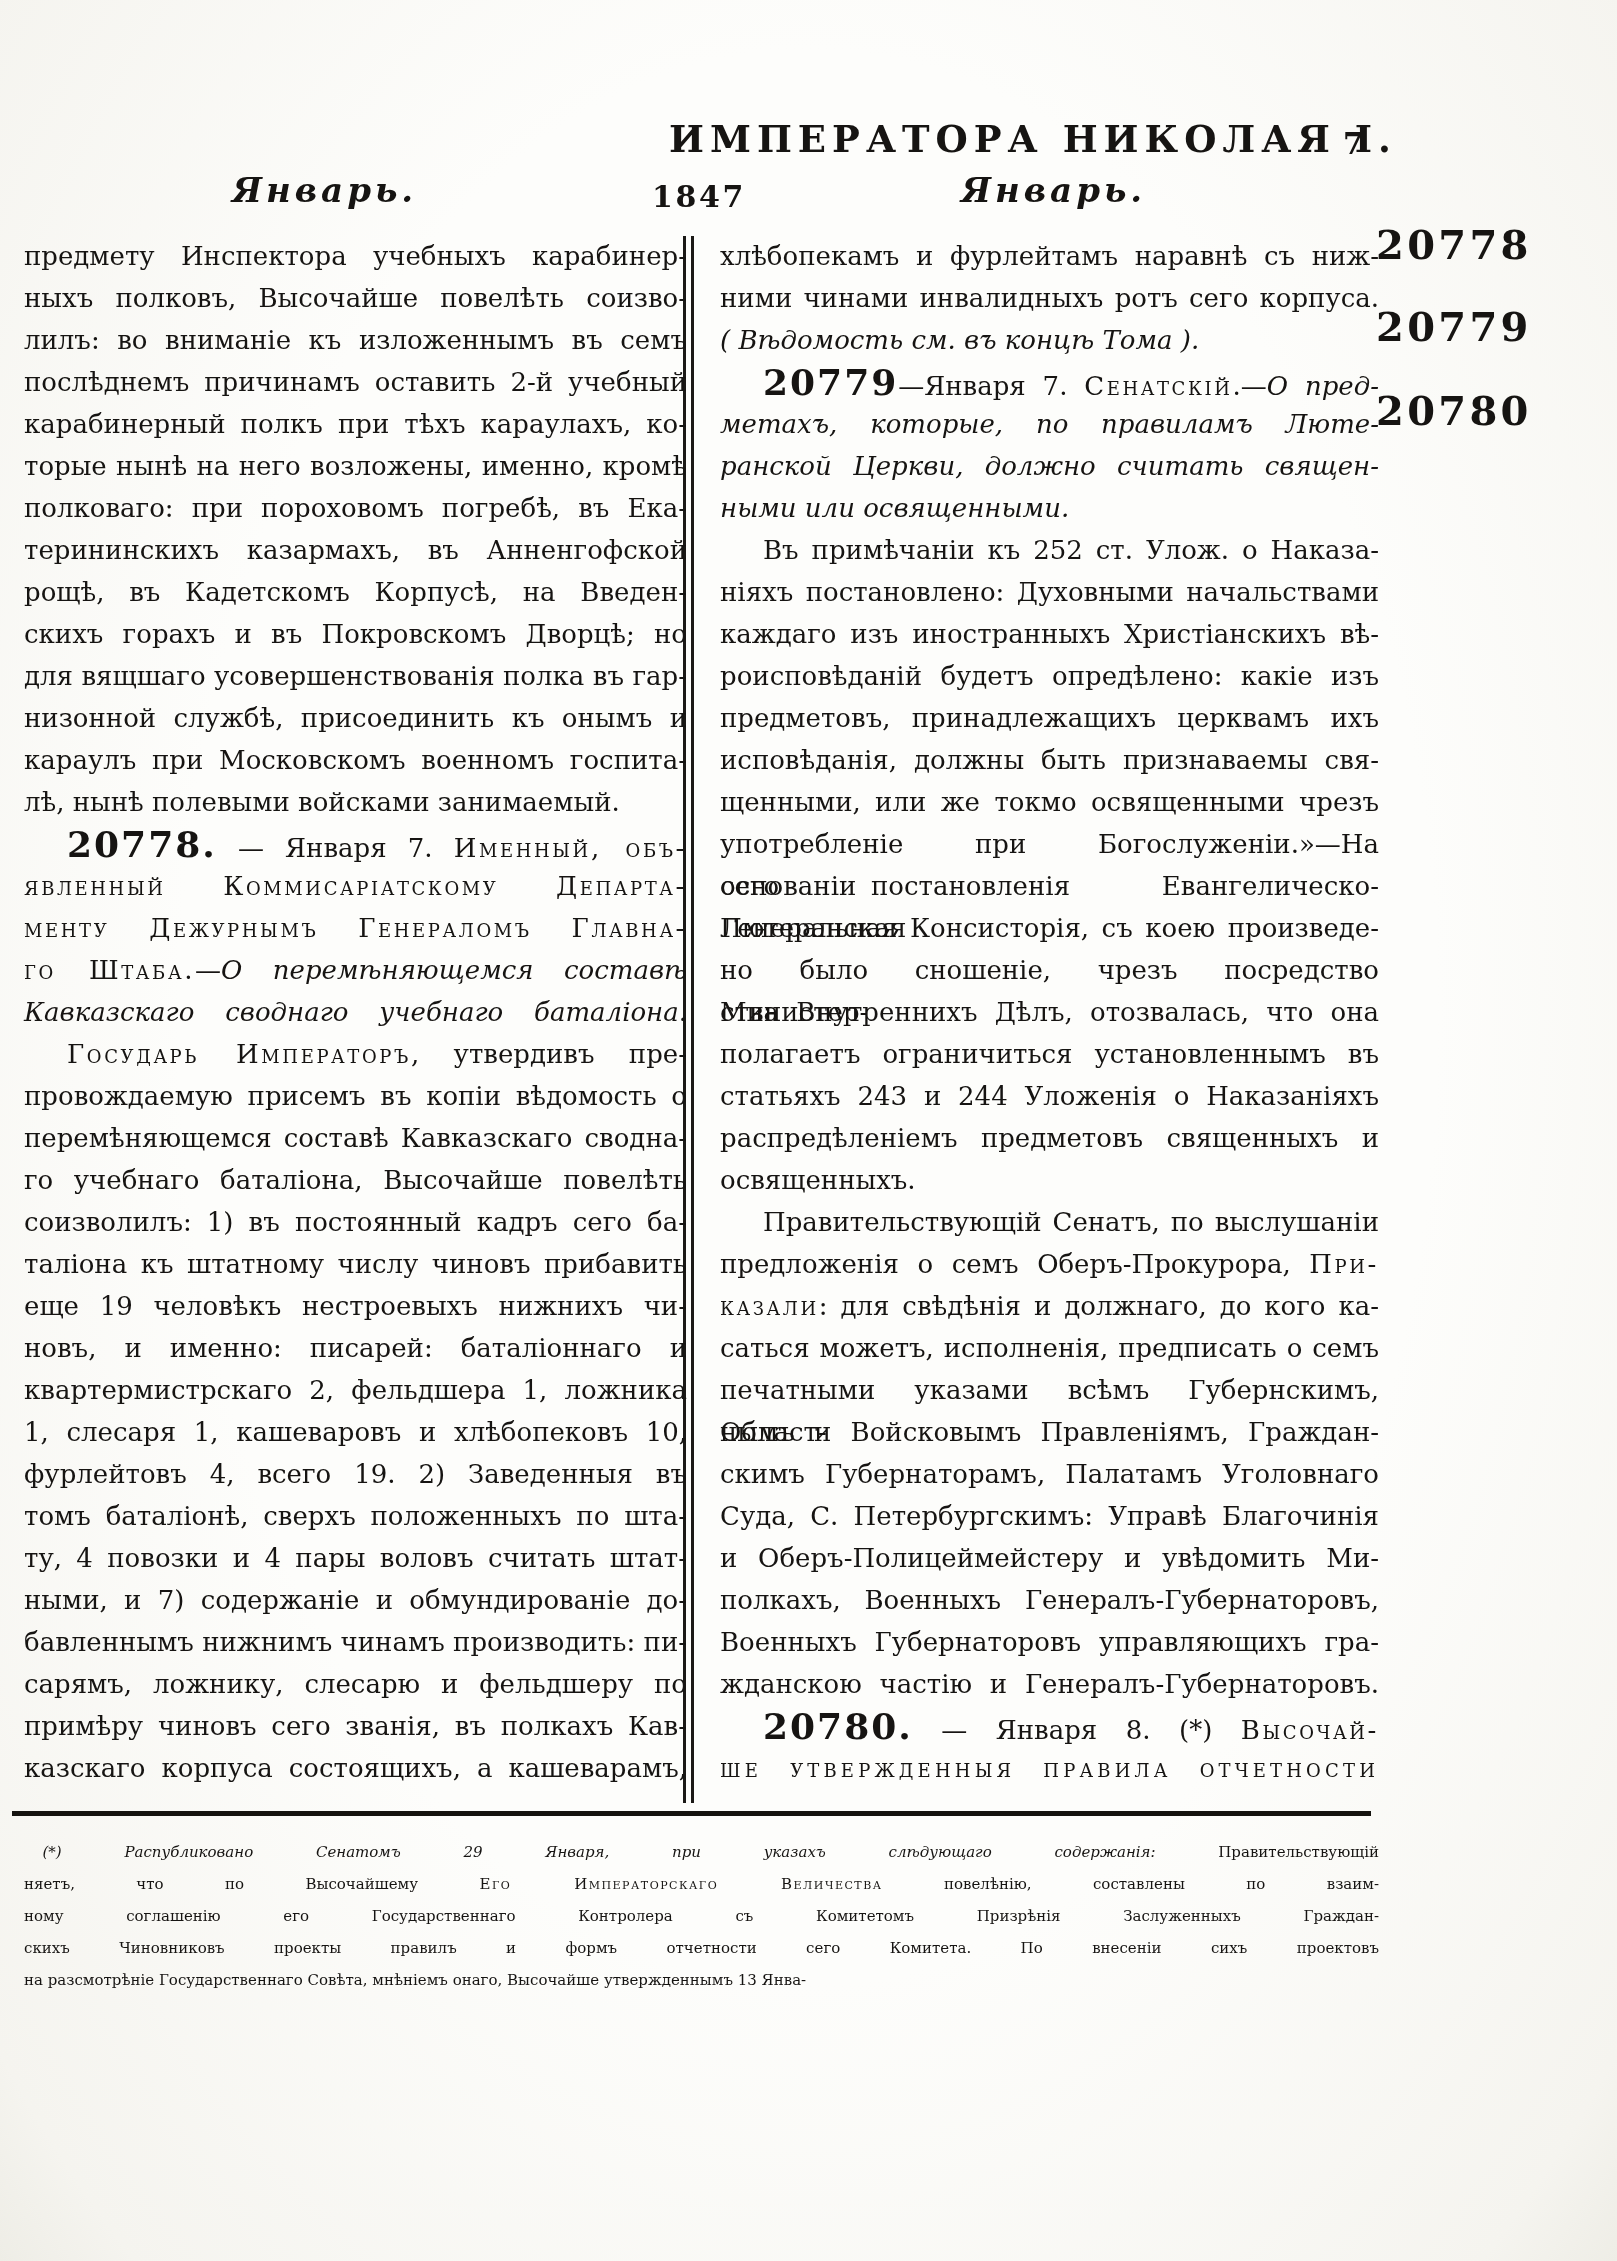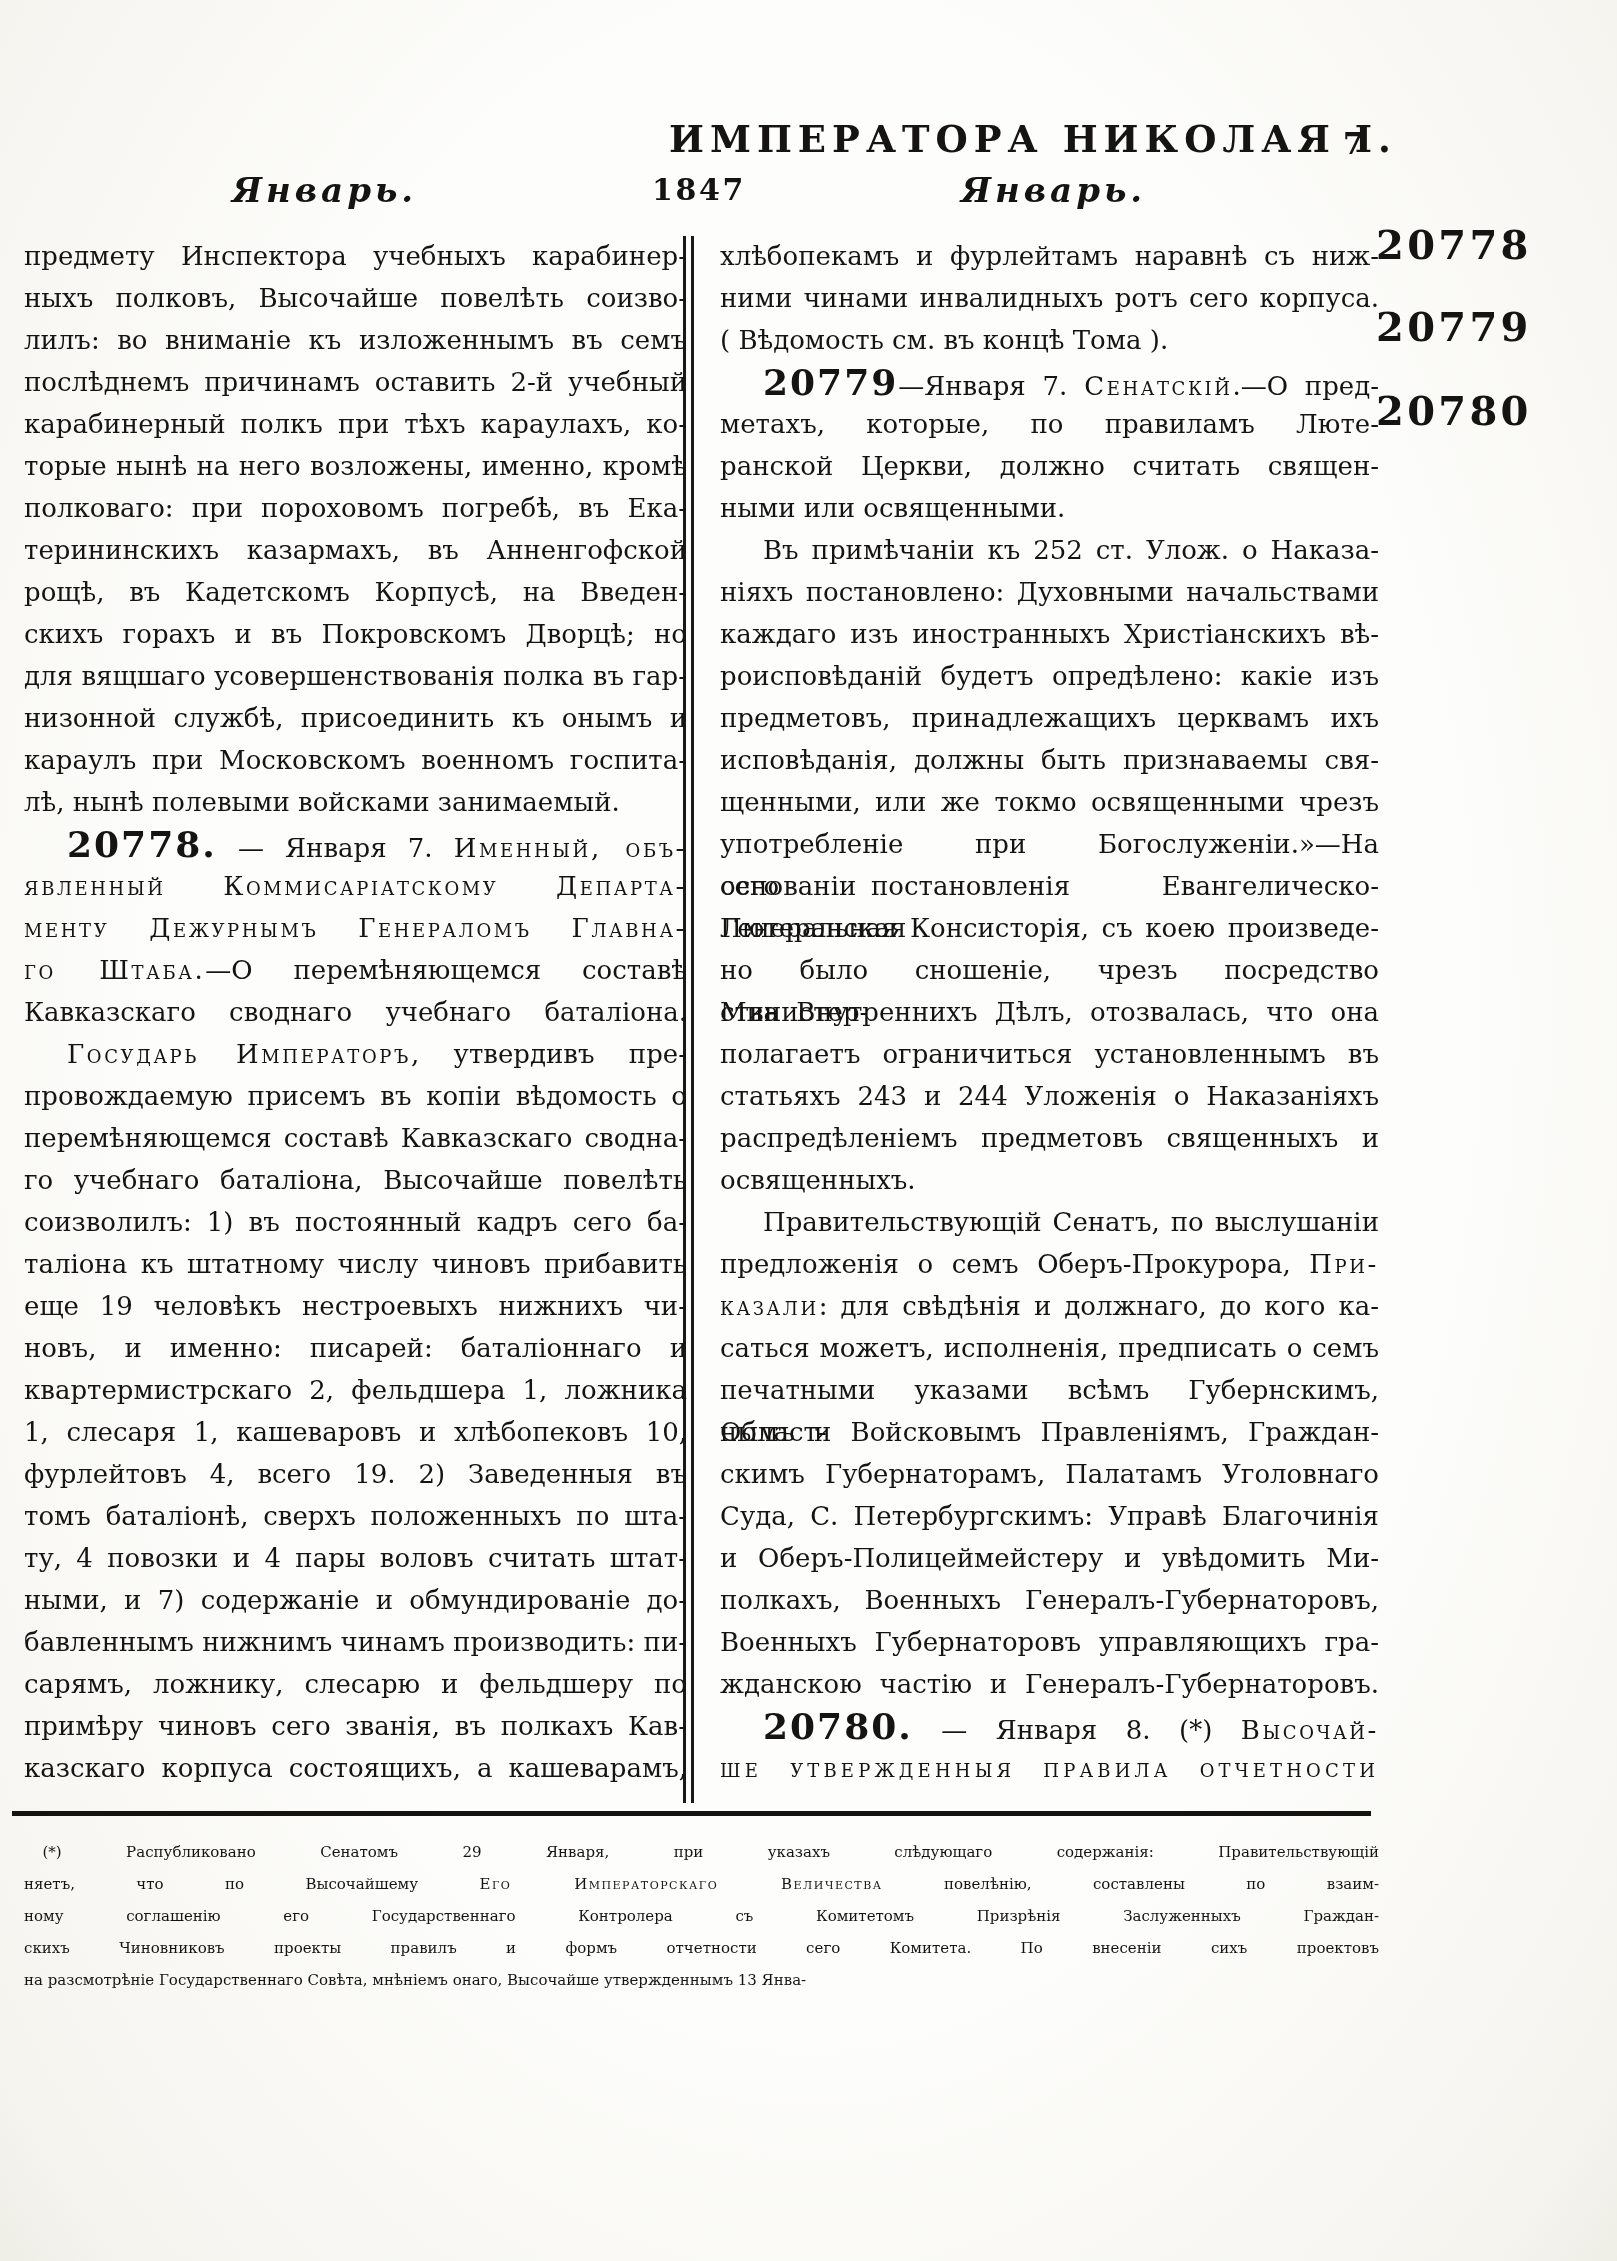--- a/index.html
+++ b/index.html
@@ -17,36 +17,36 @@
   .title{
     position:absolute;left:0;top:117px;width:1377px;
     text-align:right;font-size:37px;font-weight:bold;letter-spacing:6px;
     white-space:nowrap;
     margin-left:20px;
   }
   .pagenum{
     position:absolute;left:1343px;top:127px;font-size:29px;font-weight:bold;
   }
   .run-left{position:absolute;left:232px;top:170px;font-size:34px;font-style:italic;font-weight:bold;letter-spacing:4px;}
-  .run-year{position:absolute;left:652px;top:172px;font-size:30px;font-weight:bold;letter-spacing:2.6px;}
+  .run-year{position:absolute;left:652px;top:179px;font-size:30px;font-weight:bold;letter-spacing:2.6px;}
   .run-right{position:absolute;left:961px;top:170px;font-size:34px;font-style:italic;font-weight:bold;letter-spacing:4px;}
   
   .col{position:absolute;top:235px;}
   .col-left{left:24px;width:663px;}
   .col-right{left:720px;width:659px;}
   .line{
     height:42px;line-height:42px;font-size:26px;
     text-align:justify;text-align-last:justify;
     overflow:visible;white-space:nowrap0; 
   }
   .nj{text-align:left;text-align-last:left;}
   .ind{padding-left:43px;}
   .ind2{padding-left:18.5px;}
   .seg-r{}
-  .seg-i{}
+  .seg-i{font-style:italic;}
   .seg-sc{font-variant:small-caps;letter-spacing:.10em;}
   .seg-scw{font-variant:small-caps;letter-spacing:.16em;}
   .seg-num{font-weight:bold;font-size:36px;letter-spacing:2px;}
   
   .divider{position:absolute;top:236px;height:1567px;width:2.6px;background:#1b1916;}
   .divider.a{left:683px;}
   .divider.b{left:691px;}
   
   .mnum{
     position:absolute;left:1376px;font-size:40px;font-weight:bold;letter-spacing:3.3px;

